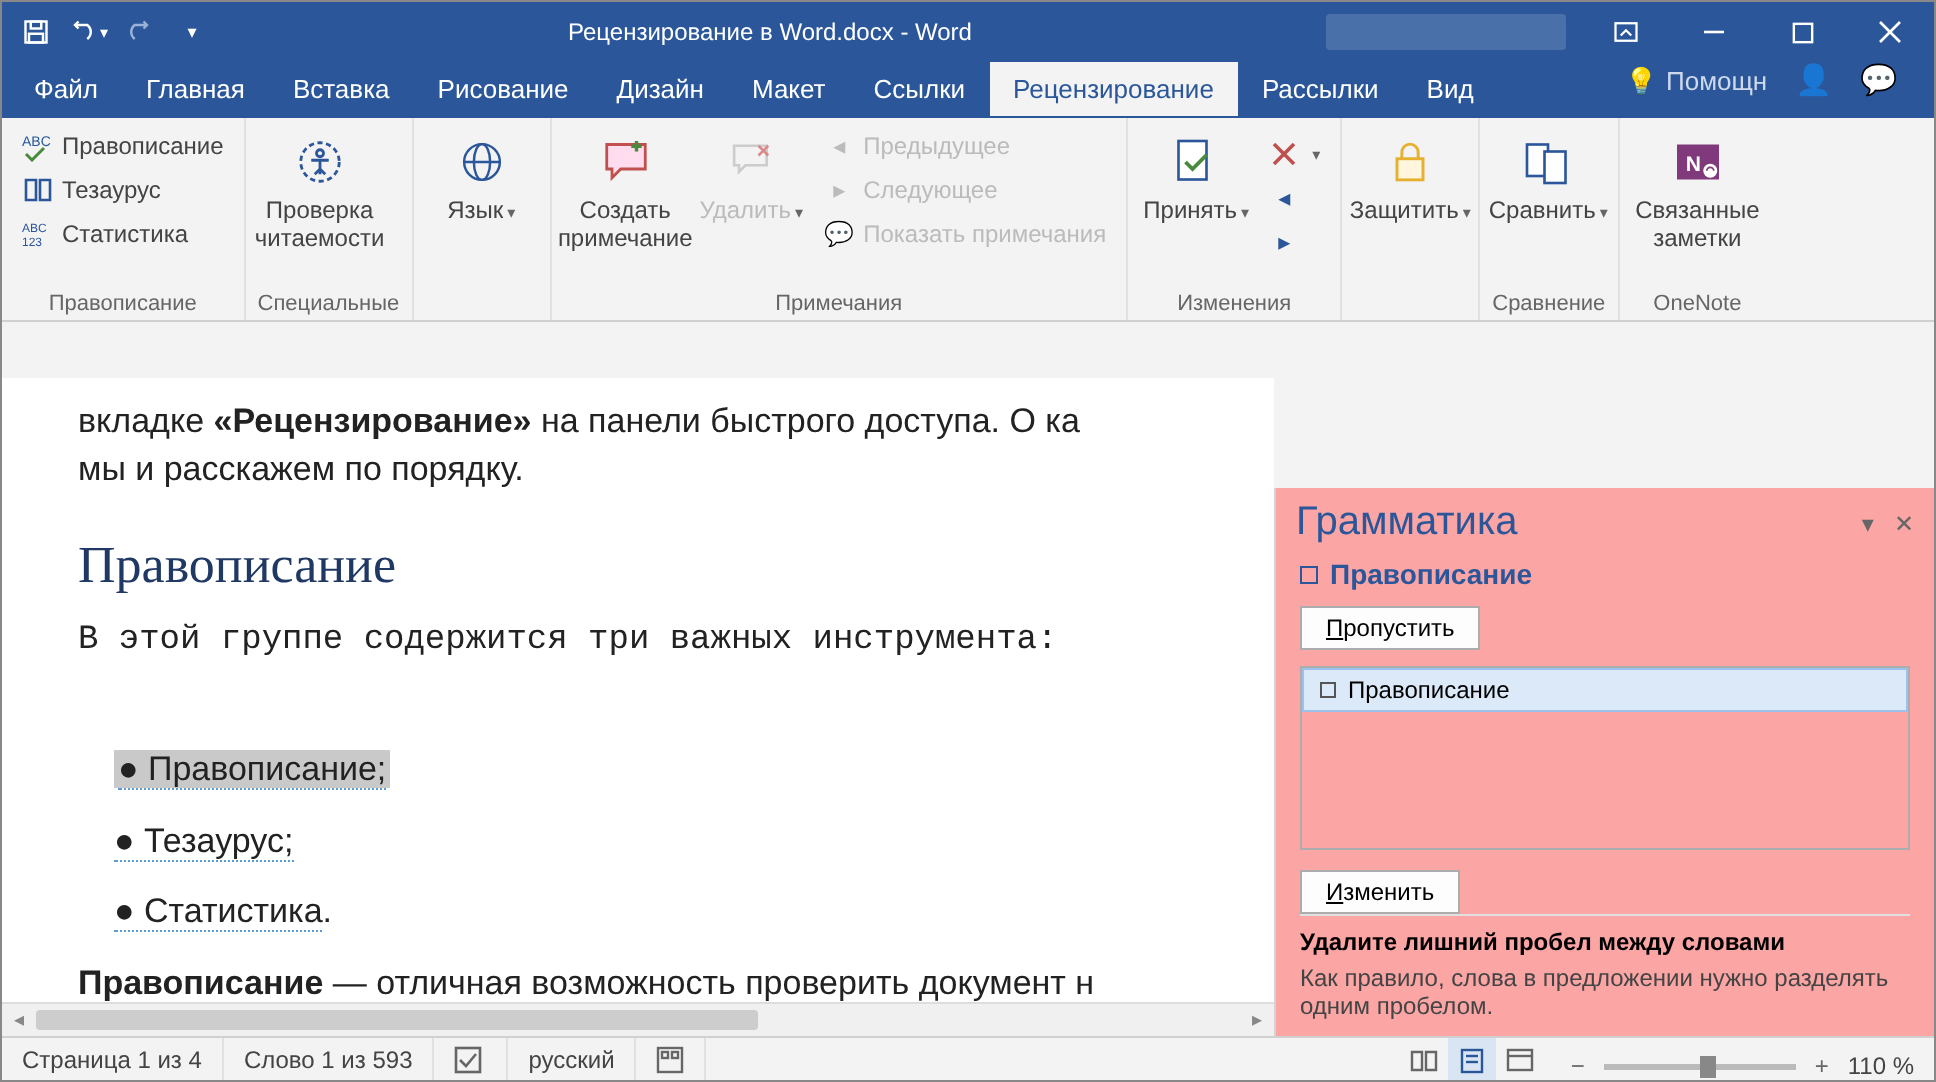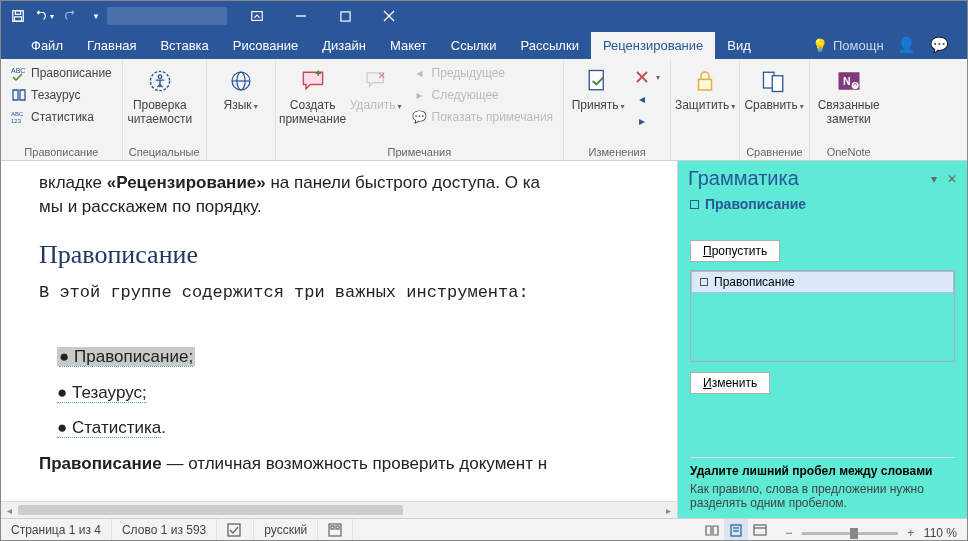--- a/index.html
+++ b/index.html
@@ -8,21 +8,21 @@
   
   .titlebar { height: 30px; background: #2b579a; color: #fff; display: flex; align-items: center; font-size: 12px; }
   .titlebar .qat { display: flex; align-items: center; gap: 4px; padding-left: 6px; }
   .titlebar .qat .qbtn { width: 22px; height: 22px; display: flex; align-items: center; justify-content: center; color: #fff; border-radius: 2px; }
   .titlebar .title { flex: 1; text-align: center; }
   .titlebar .user { width: 120px; height: 18px; background: rgba(255,255,255,0.15); border-radius: 2px; margin-right: 8px; }
   .titlebar .winbtns { display: flex; }
   .titlebar .winbtns .wbtn { width: 44px; height: 30px; display: flex; align-items: center; justify-content: center; font-size: 14px; }
 
   
-  .tabs { height: 28px; background: #2b579a; display: flex; align-items: center; padding-left: 18px; color: #fff; font-size: 13px; }
+  .tabs { height: 28px; background: #2b579a; display: flex; align-items: flex-start; padding-left: 4px; color: #fff; font-size: 13px; }
   .tab { padding: 6px 12px 6px; cursor: pointer; }
   .tab.active { background: #f3f3f3; color: #2b579a; }
   .tabs-right { margin-left: auto; display: flex; align-items: center; gap: 14px; padding-right: 18px; font-size: 13px; }
   .tabs-right .tell { display: flex; gap: 4px; align-items: center; color: #cdd9ec; }
   .tabs-right .ricon { font-size: 15px; }
 
   
   .ribbon { height: 102px; background: #f3f3f3; border-bottom: 1px solid #d0d0d0; display: flex; font-size: 12px; color: #444; }
   .group { border-right: 1px solid #e1e1e1; display: flex; flex-direction: column; padding: 4px 6px 0; }
   .group-body { flex: 1; display: flex; align-items: flex-start; gap: 4px; }
@@ -31,44 +31,44 @@
   .smallbtn { display: flex; align-items: center; gap: 4px; padding: 2px 4px; border-radius: 2px; white-space: nowrap; }
   .bigbtn { display: flex; flex-direction: column; align-items: center; justify-content: flex-start; gap: 2px; width: 62px; padding: 2px 2px 0; text-align: center; line-height: 1.15; border-radius: 2px; }
   .bigbtn.narrow { width: 56px; }
   .bigbtn .bigicon { width: 32px; height: 32px; display: flex; align-items: center; justify-content: center; font-size: 24px; color: #2b579a; }
   .bigbtn.disabled, .smallbtn.disabled { color: #bbb; }
   .bigbtn.disabled .bigicon svg, .bigbtn.disabled .bigicon { color: #ccc; }
   .drop { font-size: 8px; color: #666; margin-left: 2px; }
   .mini-icon { width:16px; height:16px; display:inline-flex; align-items:center; justify-content:center; }
 
   
-  .workarea { position: relative; display: flex; height: calc(541px - 30px - 28px - 102px - 22px - 2px); }
+  .workarea { position: relative; display: flex; height: calc(541px - 30px - 28px - 102px - 22px - 2px); align-items: flex-end; }
   .doc-scroll { flex: 1; overflow: hidden; position: relative; background: #fff; }
   .doc { padding: 6px 28px 10px 38px; font-family: "Times New Roman", Georgia, serif; font-size: 17px; color: #222; line-height: 1.4; }
   .doc p { margin: 4px 0; }
   .doc .hl { background: #c9c9c9; padding: 0 2px; }
   .doc .dotted { border-bottom: 1px dotted #5b9bd5; }
   .doc h2 { font-family: Georgia, "Times New Roman", serif; font-weight: normal; font-size: 26px; color: #1f3864; margin: 18px 0 8px; }
   .doc ul { list-style: none; margin: 10px 0 10px 18px; }
   .doc ul li { margin: 12px 0; }
   .doc .bold { font-weight: bold; font-family: Arial, sans-serif; font-size:17px; }
 
   .hscroll { position: absolute; bottom: 0; left: 0; right: 0; height: 17px; background: #f0f0f0; border-top: 1px solid #ddd; display: flex; align-items: center; }
   .hscroll .sarrow { width: 17px; text-align: center; color: #888; font-size: 10px; }
   .hscroll .strack { flex: 1; height: 12px; background: #f0f0f0; position: relative; }
   .hscroll .sthumb { position: absolute; left: 0; width: 60%; top: 1px; bottom: 1px; background: #cdcdcd; border-radius: 2px; }
 
   
-  .pane { width: 290px; border-left: 1px solid #d4d4d4; background: #5eead4; display: flex; flex-direction: column; font-size: 12px; }
+  .pane { width: 330px; border-left: 1px solid #d4d4d4; background: #fca5a5; display: flex; flex-direction: column; font-size: 12px; }
   .pane-header { display: flex; align-items: center; padding: 6px 10px 2px; }
   .pane-title { color: #2b579a; font-size: 20px; flex: 1; }
   .pane-header .picon { color: #666; margin-left: 10px; cursor: pointer; }
   .pane-sub { color: #2b579a; font-weight: 600; font-size: 14px; padding: 4px 12px 6px; }
   .pane-sub .box { color:#2b579a; margin-right:6px; font-size:11px; border:1px solid #2b579a; display:inline-block; width:9px; height:9px; }
-  .pane-body { padding: 2px 12px 8px; flex: 1; display: flex; flex-direction: column; margin-top: 20px; }
+  .pane-body { padding: 2px 12px 8px; flex: 1; display: flex; flex-direction: column; }
   .pbtn { border: 1px solid #adadad; background: #fdfdfd; padding: 3px 12px; font-size: 12px; cursor: pointer; }
   .sellist { margin-top: 8px; border: 1px solid #adadad; height: 92px; font-size: 12px; }
   .sellist .opt { padding: 3px 8px; background: #dbe9f9; border:1px solid #9cc1ea; }
   .sellist .opt .box { display:inline-block; width:8px; height:8px; border:1px solid #555; margin-right:6px; }
   .expl { margin-top: auto; border-top: 1px solid #e1e1e1; padding-top: 6px; }
   .expl .et { font-weight: bold; font-size: 12px; margin-bottom: 4px; }
   .expl .ed { font-size: 12px; color: #444; }
 
   
   .status { height: 22px; background: #f3f3f3; border-top: 1px solid #d0d0d0; display: flex; align-items: flex-end; font-size: 12px; color: #444; }
@@ -103,20 +103,21 @@
         <span class="drop" style="color:#fff">▾</span>
       </div>
     <div class="qbtn">
         <svg width="14" height="14" viewBox="0 0 16 16" fill="none" stroke="#9ab3d6" stroke-width="1.4">
           <path d="M5 12a5 5 0 0 1 0-8h7"></path>
           <path d="M10 2l2 2-2 2"></path>
         </svg>
       </div>
     <div class="qbtn" style="font-size:9px;">▾</div>
   </div>
+  <div class="title">Рецензирование в Word.docx - Word</div>
   <div class="user"></div>
   <div class="winbtns">
     <div class="wbtn">
         <svg width="14" height="14" viewBox="0 0 16 16" fill="none" stroke="#fff" stroke-width="1.3">
           <rect x="2" y="3" width="12" height="10"></rect>
           <path d="M5 10l3-3 3 3"></path>
         </svg>
       </div>
     <div class="wbtn">
         <svg width="12" height="12" viewBox="0 0 12 12" stroke="#fff" stroke-width="1.3">
@@ -138,22 +139,22 @@
 </div>
 
 <div class="tabs">
   <div class="tab">Файл</div>
   <div class="tab">Главная</div>
   <div class="tab">Вставка</div>
   <div class="tab">Рисование</div>
   <div class="tab">Дизайн</div>
   <div class="tab">Макет</div>
   <div class="tab">Ссылки</div>
+  <div class="tab active">Рецензирование</div>
   <div class="tab">Рассылки</div>
-  <div class="tab active">Рецензирование</div>
   <div class="tab">Вид</div>
   <div class="tabs-right">
     <div class="tell">
       <span>💡</span>
       <span>Помощн</span>
     </div>
     <span class="ricon">👤</span>
     <span class="ricon">💬</span>
   </div>
 </div>

